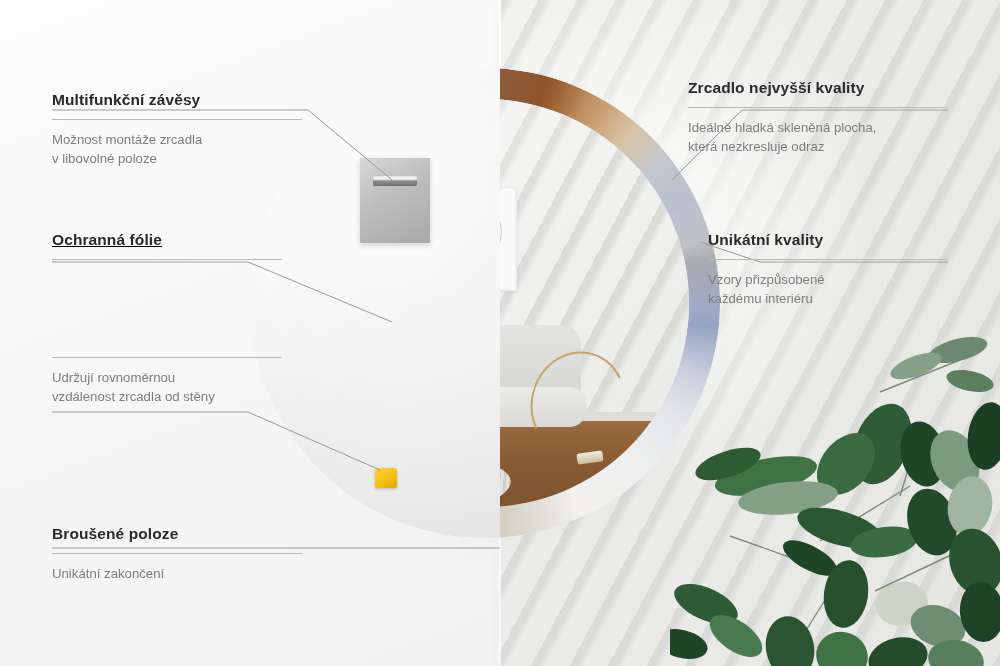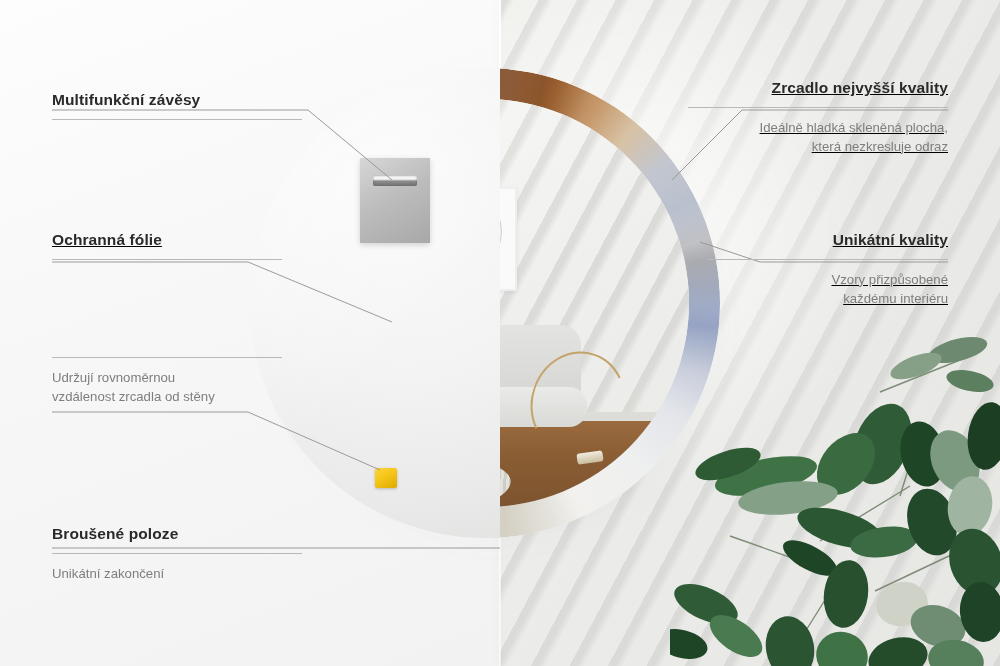--- a/index.html
+++ b/index.html
@@ -177,21 +177,21 @@
   
   .leaders{position:absolute;left:0;top:0;width:1000px;height:666px;pointer-events:none;}
 
   
   .callout{position:absolute;}
   .callout h3{
     margin:0 0 9px 0;font-size:15.5px;font-weight:bold;color:#2a2a2a;letter-spacing:.1px;line-height:1.28;
   }
   .callout .rule{height:1px;background:#b9b9b9;margin-bottom:11px;}
   .callout p{margin:0;font-size:13.2px;line-height:1.42;color:#7e7e7e;font-weight:400;}
-  .callout.right{text-align:right;text-decoration:underline;}
+  .callout.right{}
 
   
   .foliage{position:absolute;right:0;bottom:0;width:330px;height:330px;}
 </style>
 </head>
 <body>
 
 <div id="stage">
 
   <div class="bg-left"></div>
@@ -256,20 +256,21 @@
       <path d="M52 412 H248 L380 470"></path>
       <path d="M52 548 H500"></path>
       <path d="M948 110 H742 L672 180"></path>
       <path d="M948 262 H760 L700 242"></path>
     </g>
   </svg>
 
   <div class="callout" style="left:52px;top:90px;width:250px;">
     <h3>Multifunkční závěsy</h3>
     <div class="rule"></div>
+    <p>Možnost montáže zrcadla<br>v libovolné poloze</p>
   </div>
 
   <div class="callout" style="left:52px;top:230px;width:230px;text-decoration:underline;">
     <h3>Ochranná fólie</h3>
     <div class="rule"></div>
   </div>
 
   <div class="callout" style="left:52px;top:357px;width:230px;">
     <div class="rule"></div>
     <p>Udržují rovnoměrnou<br>vzdálenost zrcadla od stěny</p>

